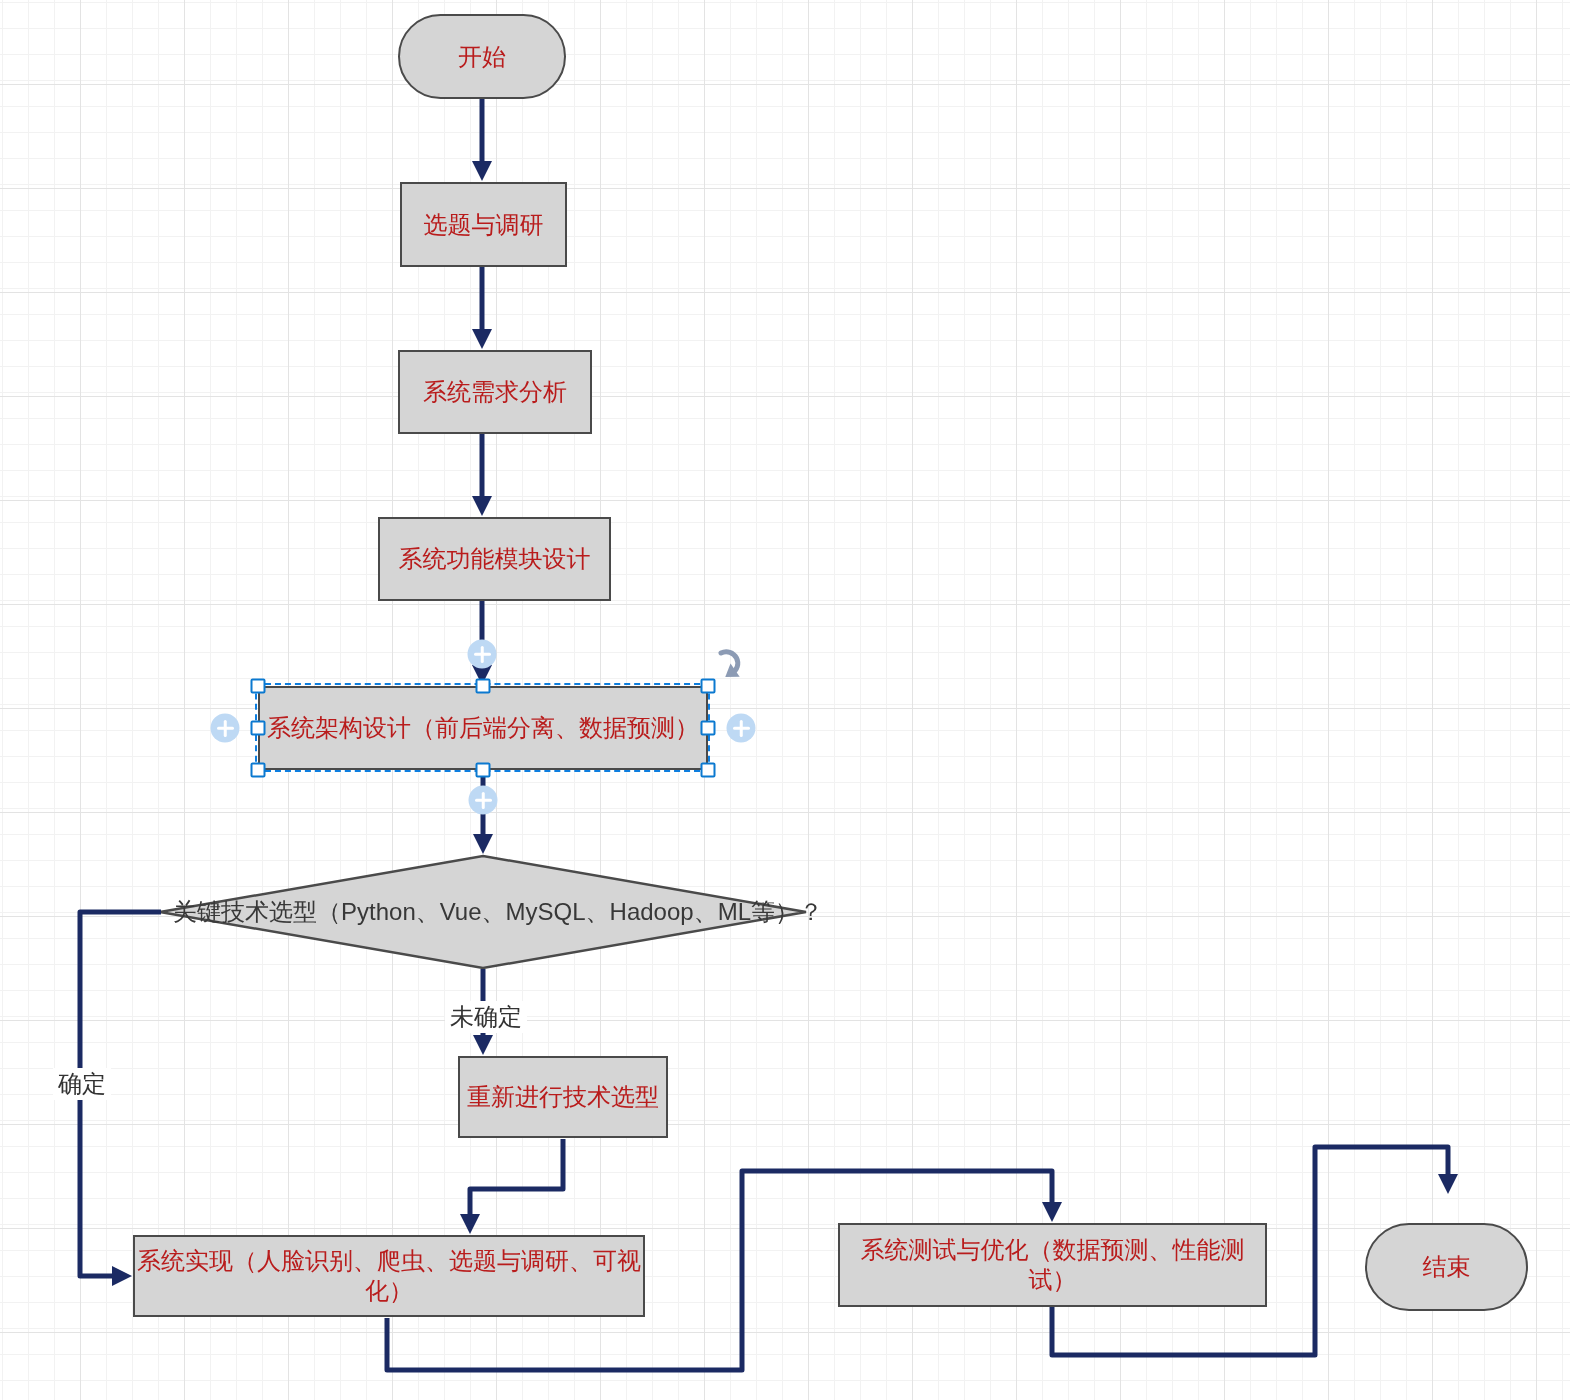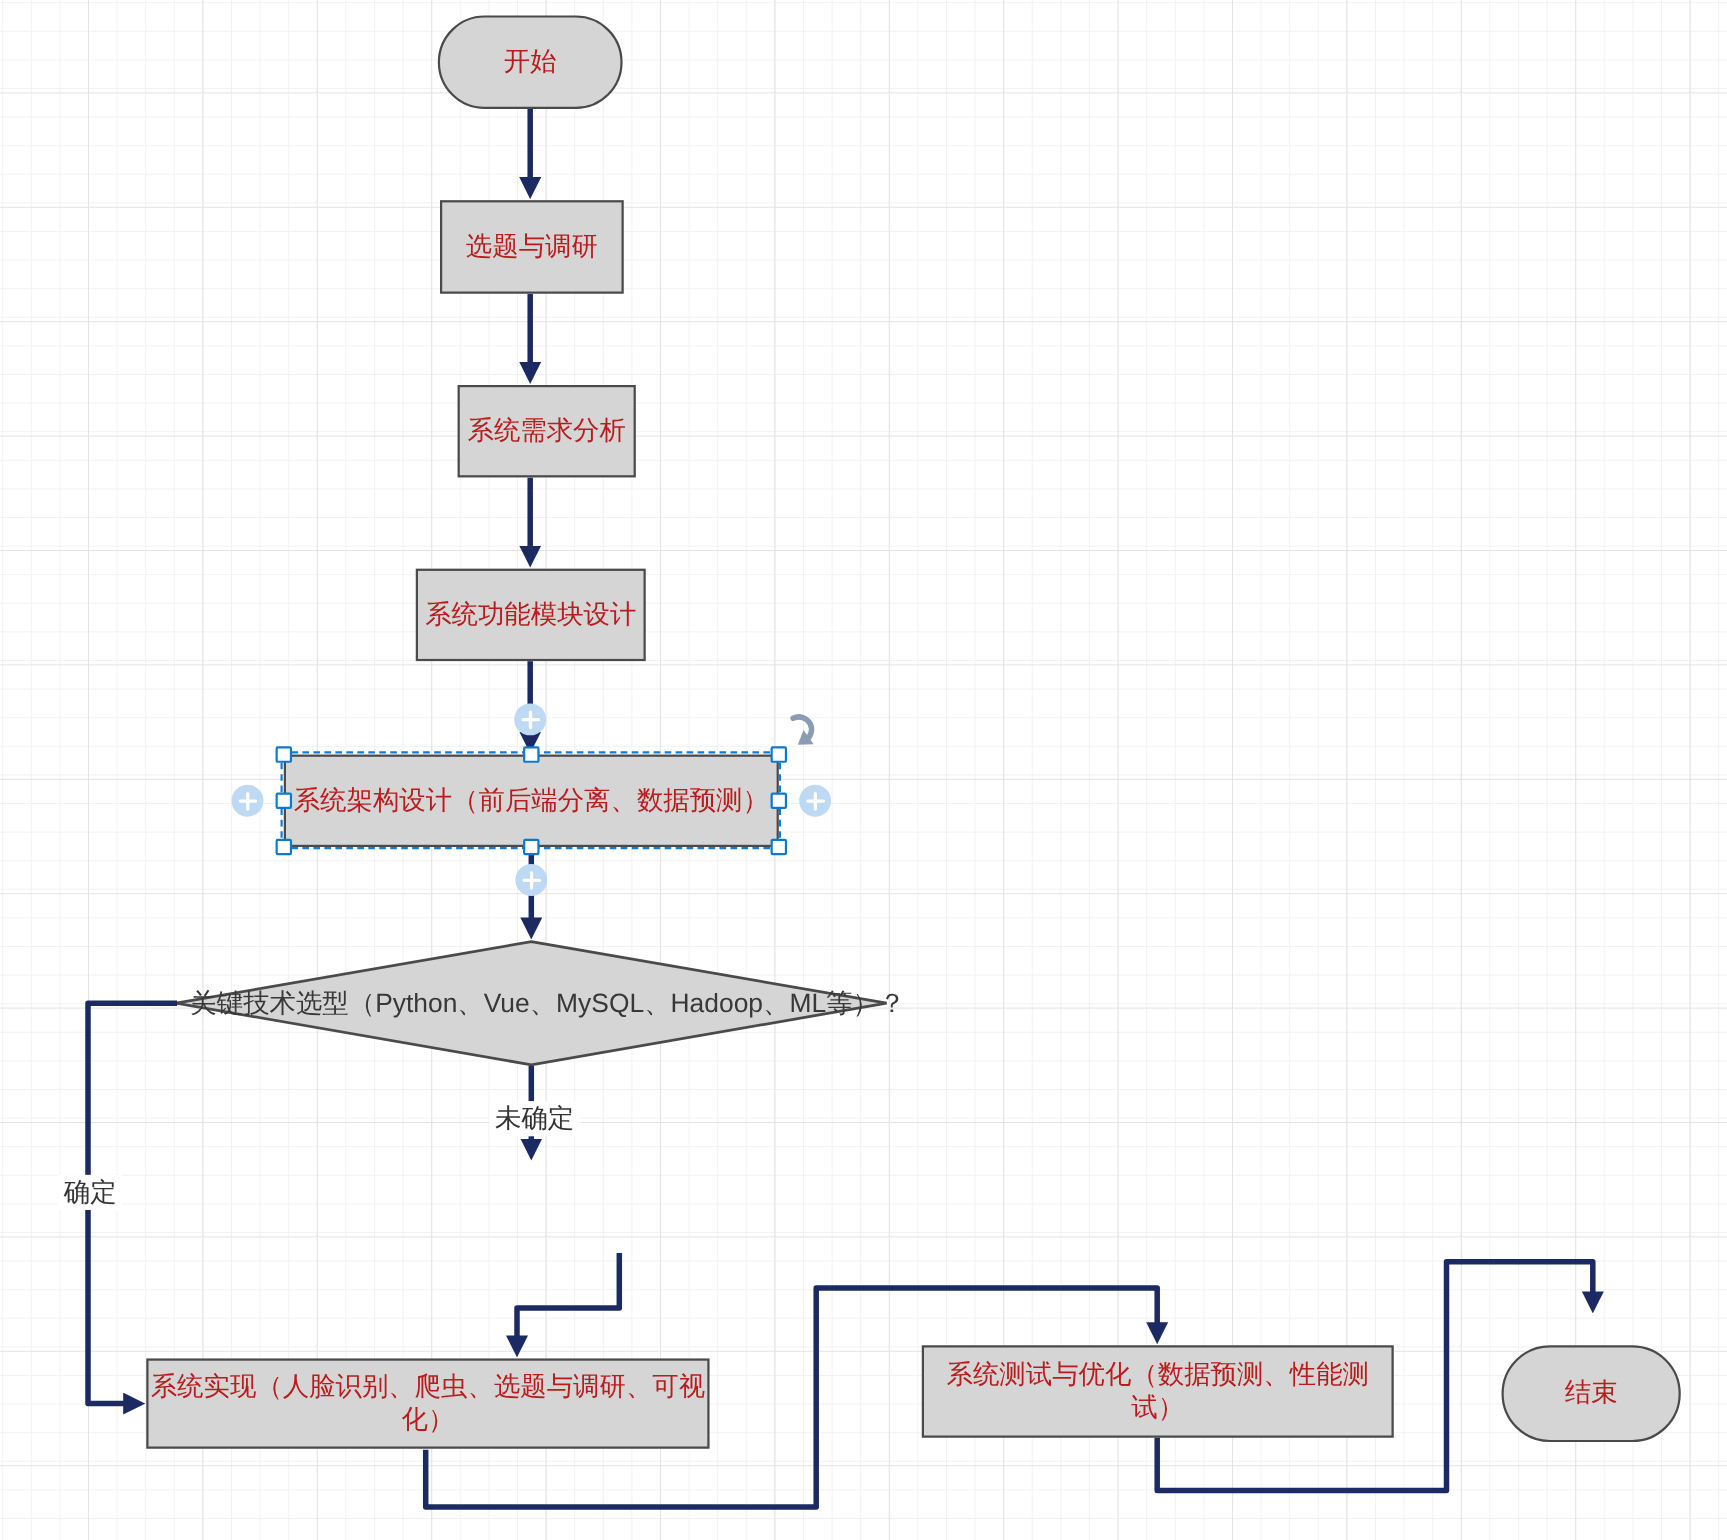--- a/index.html
+++ b/index.html
@@ -80,34 +80,37 @@
   </svg>
 
   <div class="node terminator" style="left:398px;top:14px;width:168px;height:85px;">
     <span>开始</span>
   </div>
 
   <div class="node" style="left:400px;top:182px;width:167px;height:85px;">
     <span>选题与调研</span>
   </div>
 
-  <div class="node" style="left:416px;top:350px;width:162px;height:84px;">
+  <div class="node" style="left:398px;top:350px;width:194px;height:84px;">
     <span>系统需求分析</span>
   </div>
 
-  <div class="node" style="left:378px;top:517px;width:209px;height:84px;">
+  <div class="node" style="left:378px;top:517px;width:233px;height:84px;">
     <span>系统功能模块设计</span>
   </div>
 
   <div class="node" style="left:258px;top:686px;width:450px;height:84px;">
     <span>系统架构设计（前后端分离、数据预测）</span>
   </div>
 
   <div class="decision-label">关键技术选型（Python、Vue、MySQL、Hadoop、ML等）？</div>
 
+  <div class="node" style="left:458px;top:1056px;width:210px;height:82px;">
+    <span>重新进行技术选型</span>
+  </div>
 
   <div class="node" style="left:133px;top:1235px;width:512px;height:82px;">
     <span>系统实现（人脸识别、爬虫、选题与调研、可视化）</span>
   </div>
 
   <div class="node" style="left:838px;top:1223px;width:429px;height:84px;">
     <span>系统测试与优化（数据预测、性能测试）</span>
   </div>
 
   <div class="node terminator" style="left:1365px;top:1195px;width:163px;height:88px;margin-top:28px;">

